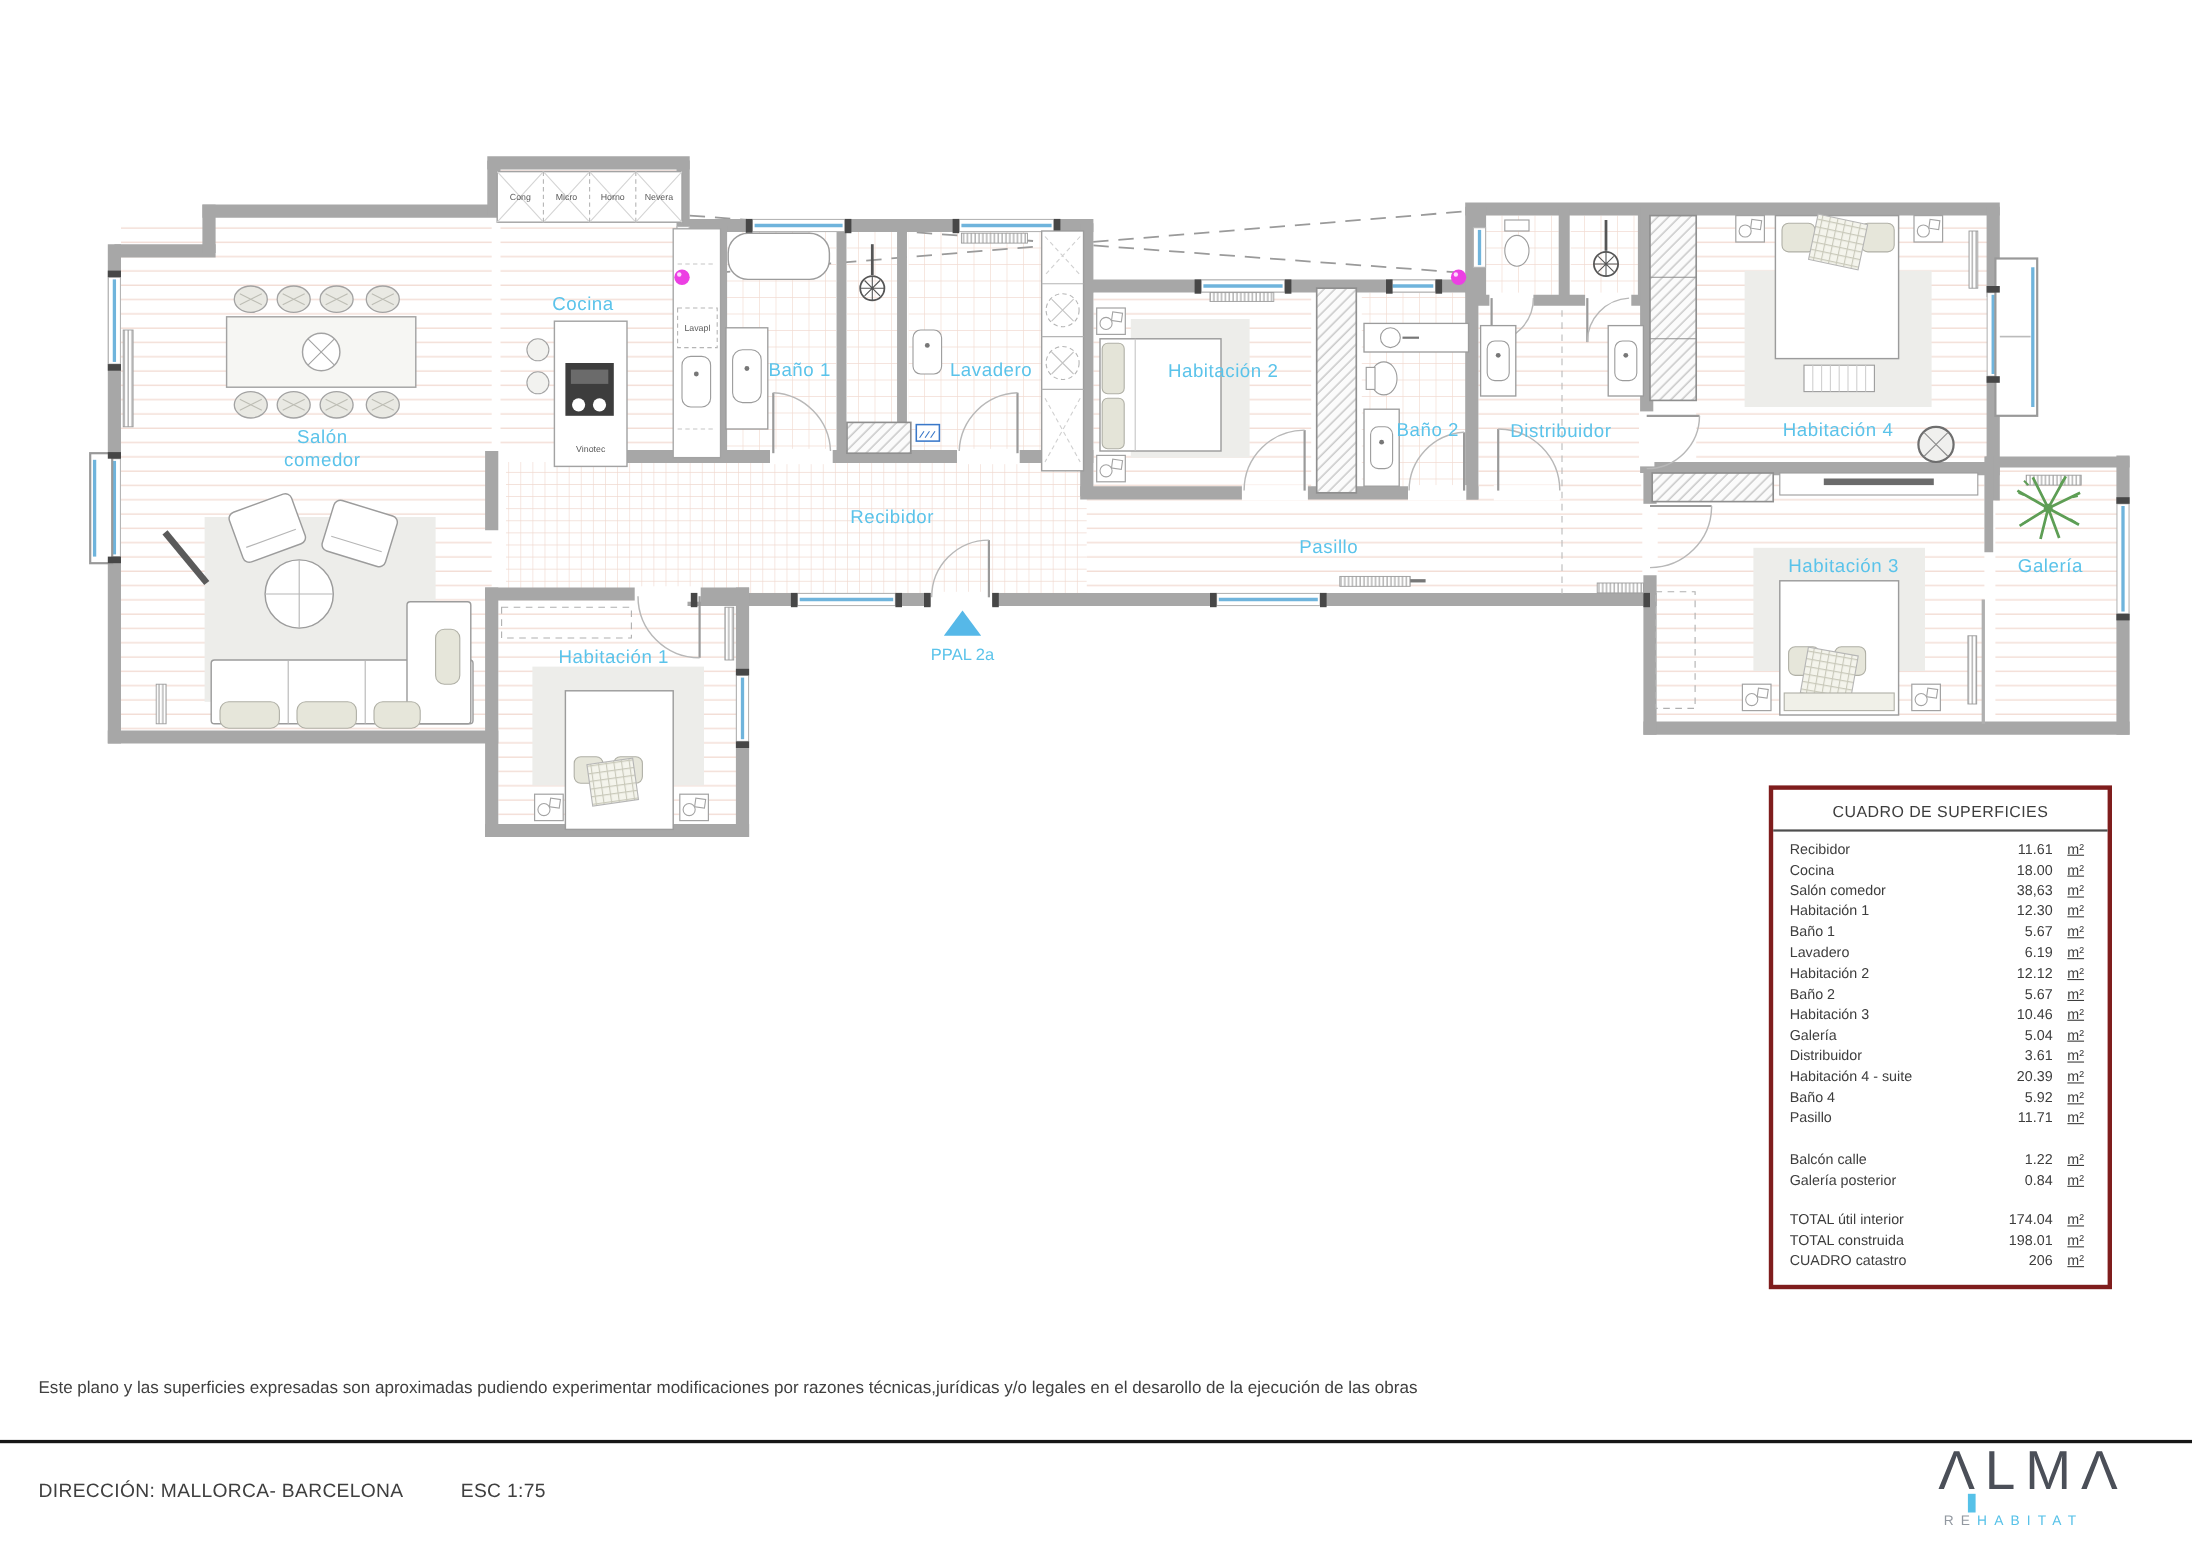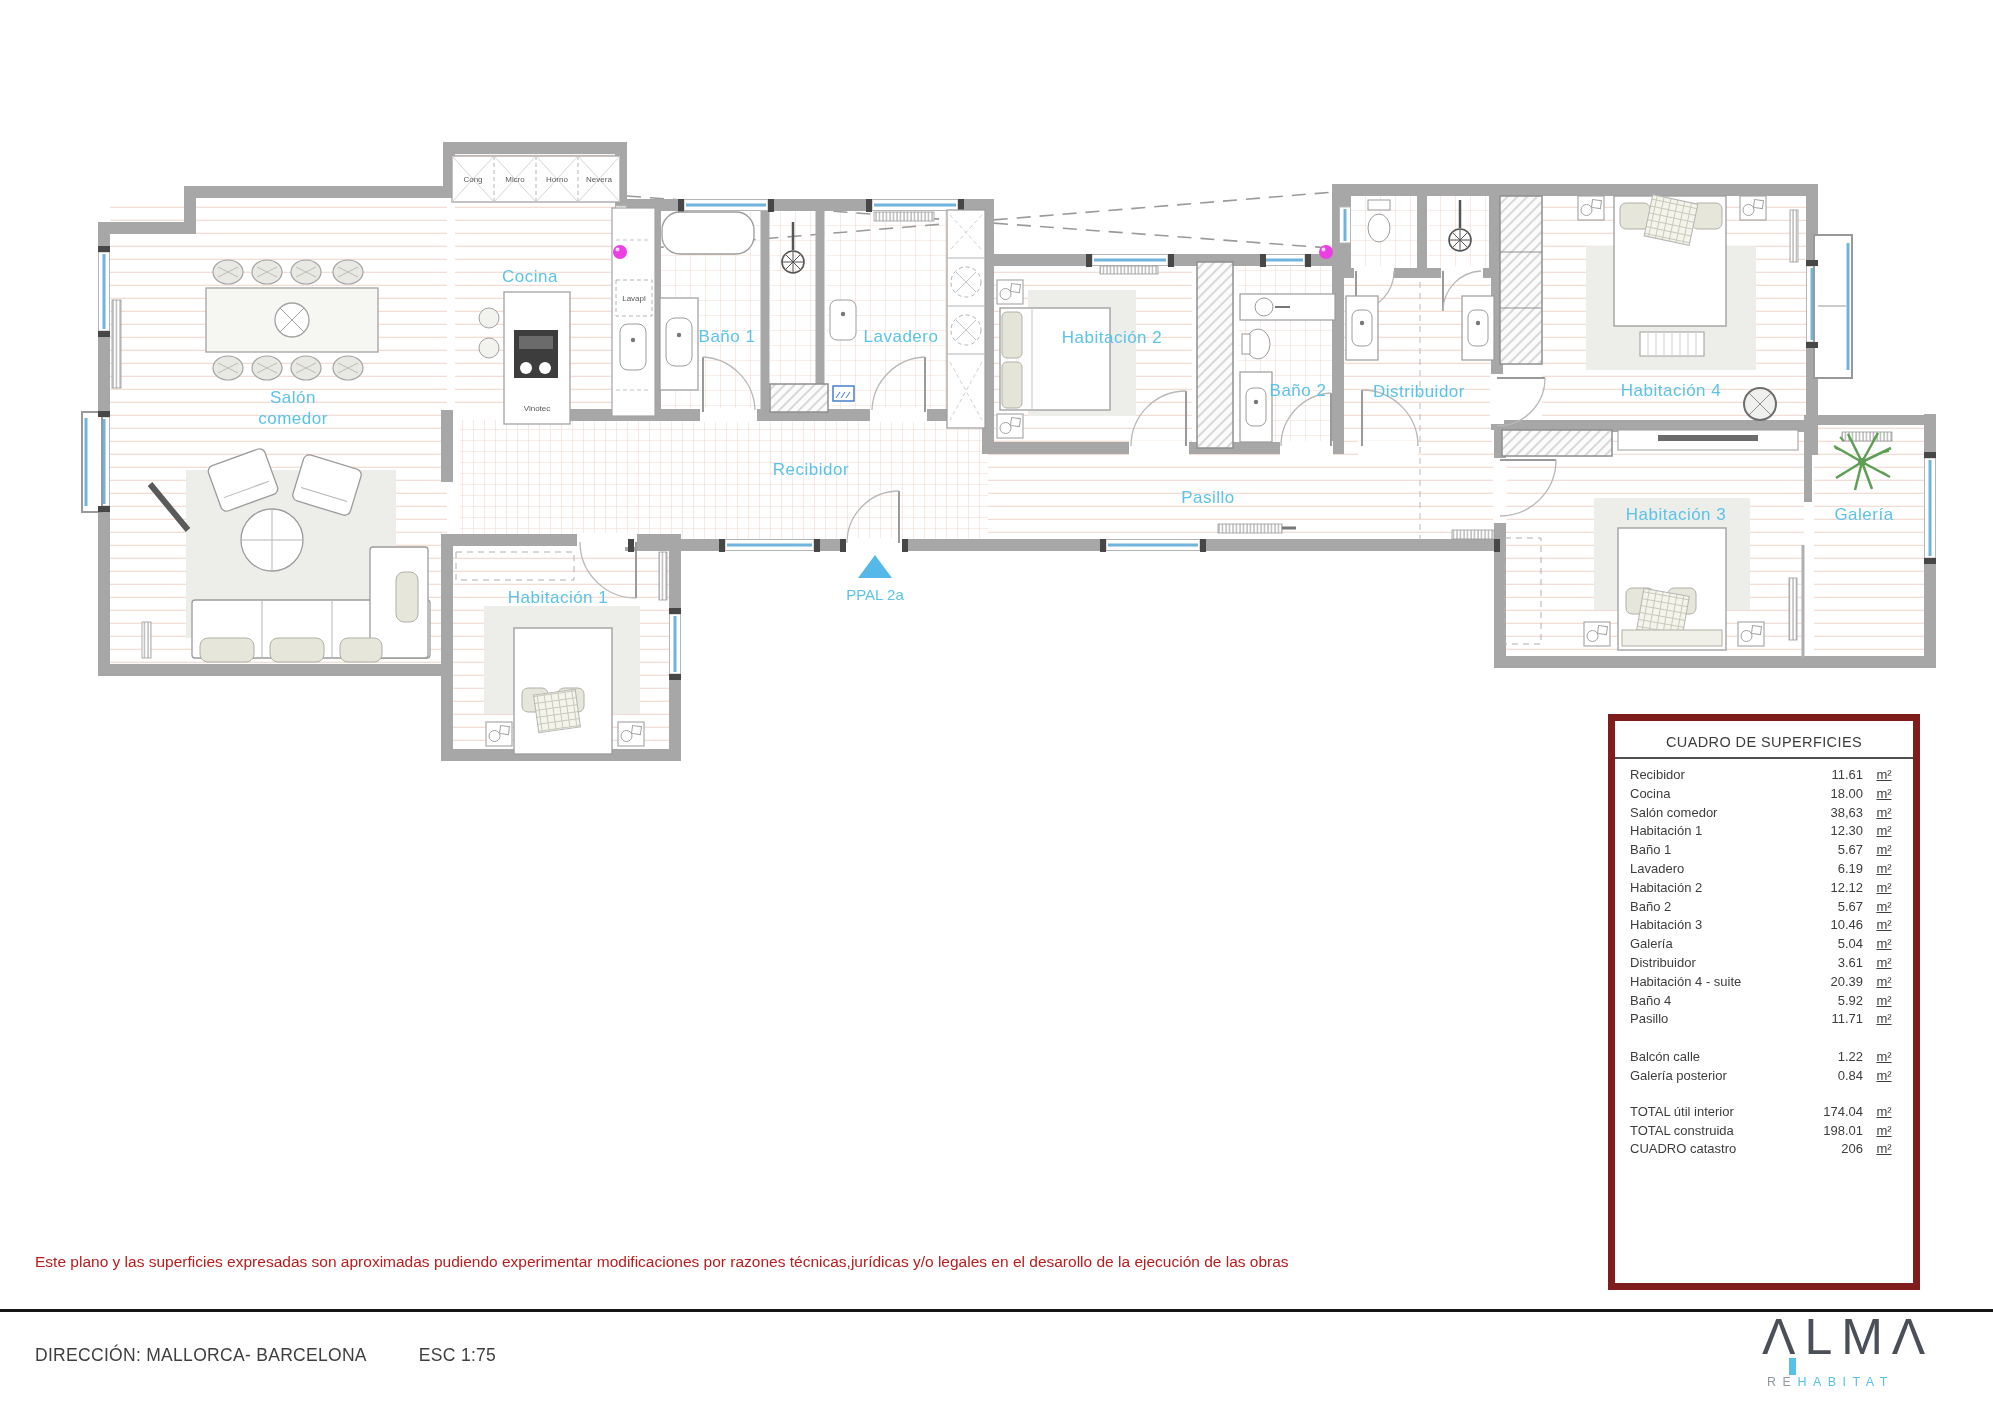--- a/index.html
+++ b/index.html
@@ -4,34 +4,34 @@
 <style>
   html,body{margin:0;padding:0;background:#fff;}
   body{font-family:"Liberation Sans","DejaVu Sans",sans-serif;}
   .page{position:relative;width:1993px;height:1407px;background:#fff;overflow:hidden;}
   svg text{font-family:"Liberation Sans","DejaVu Sans",sans-serif;}
   .room-label{fill:#5bc3ea;font-size:17px;letter-spacing:.5px;text-anchor:middle;}
   .mini-label{fill:#5a5a5a;font-size:8px;text-anchor:middle;}
   .entry-label{fill:#5bc3ea;font-size:15px;text-anchor:middle;}
 
   
-  .surface-table{position:absolute;left:1608px;top:714px;width:312px;height:576px;border:7px solid #7f1d1d;
+  .surface-table{position:absolute;left:1608px;top:714px;width:312px;height:458px;border:4px solid #7f1d1d;
     background:#fff;font-size:13px;color:#3d3d3d;box-sizing:border-box;}
   .st-title{text-align:center;padding-top:13px;font-size:14.5px;letter-spacing:.4px;}
   .st-hr{border:none;border-top:2px solid #4e4e4e;margin:7px 0 0 0;}
   .st-body{padding:7px 8px 0 15px;}
   .st-row{display:flex;height:18.8px;line-height:18.8px;}
   .st-label{flex:1;white-space:nowrap;}
   .st-val{width:74px;text-align:right;}
   .st-unit{width:42px;text-align:center;text-decoration:underline;}
   .st-gap1{height:19px;}
   .st-gap2{height:17px;}
 
   
-  .disclaimer{position:absolute;left:35px;top:1253px;font-size:15.5px;color:#b91c1c;white-space:nowrap;}
+  .disclaimer{position:absolute;left:35px;top:1253px;font-size:15.5px;color:#404040;white-space:nowrap;}
   .divider{position:absolute;left:0;top:1309px;width:1993px;height:3px;background:#161616;}
   .addr{position:absolute;left:35px;top:1345px;font-size:17.5px;color:#3f3f3f;letter-spacing:.3px;white-space:nowrap;}
   .addr .esc{margin-left:52px;}
 
   
   .logo{position:absolute;left:1762px;top:1312px;width:215px;}
   .logo-word{position:relative;font-size:50px;color:#4b4f58;letter-spacing:9px;font-weight:500;line-height:1;}
   .logo-tick{position:absolute;left:27px;top:46px;width:7px;height:17px;background:#56c1e8;}
   .logo-sub{margin-top:13px;font-size:12.5px;letter-spacing:6.5px;padding-left:5px;white-space:nowrap;}
   .logo-sub .re{color:#9298a0;}

